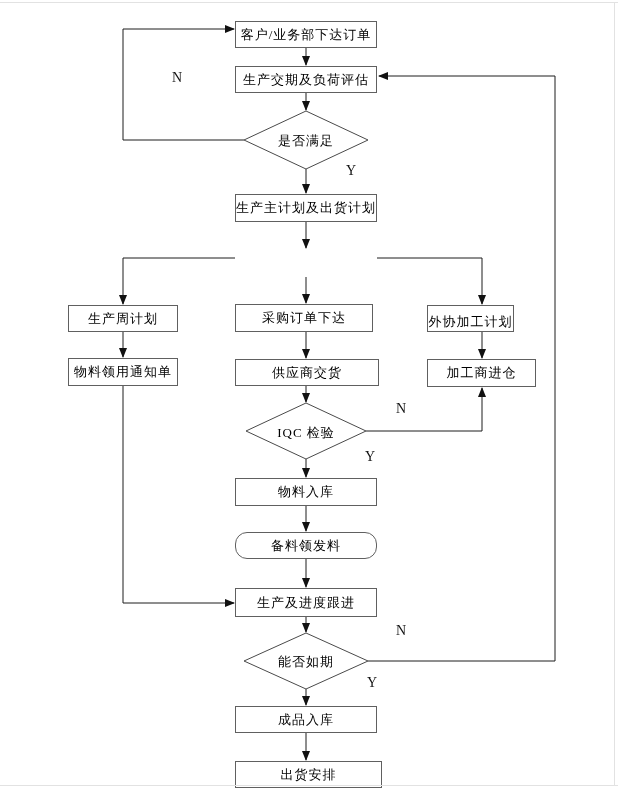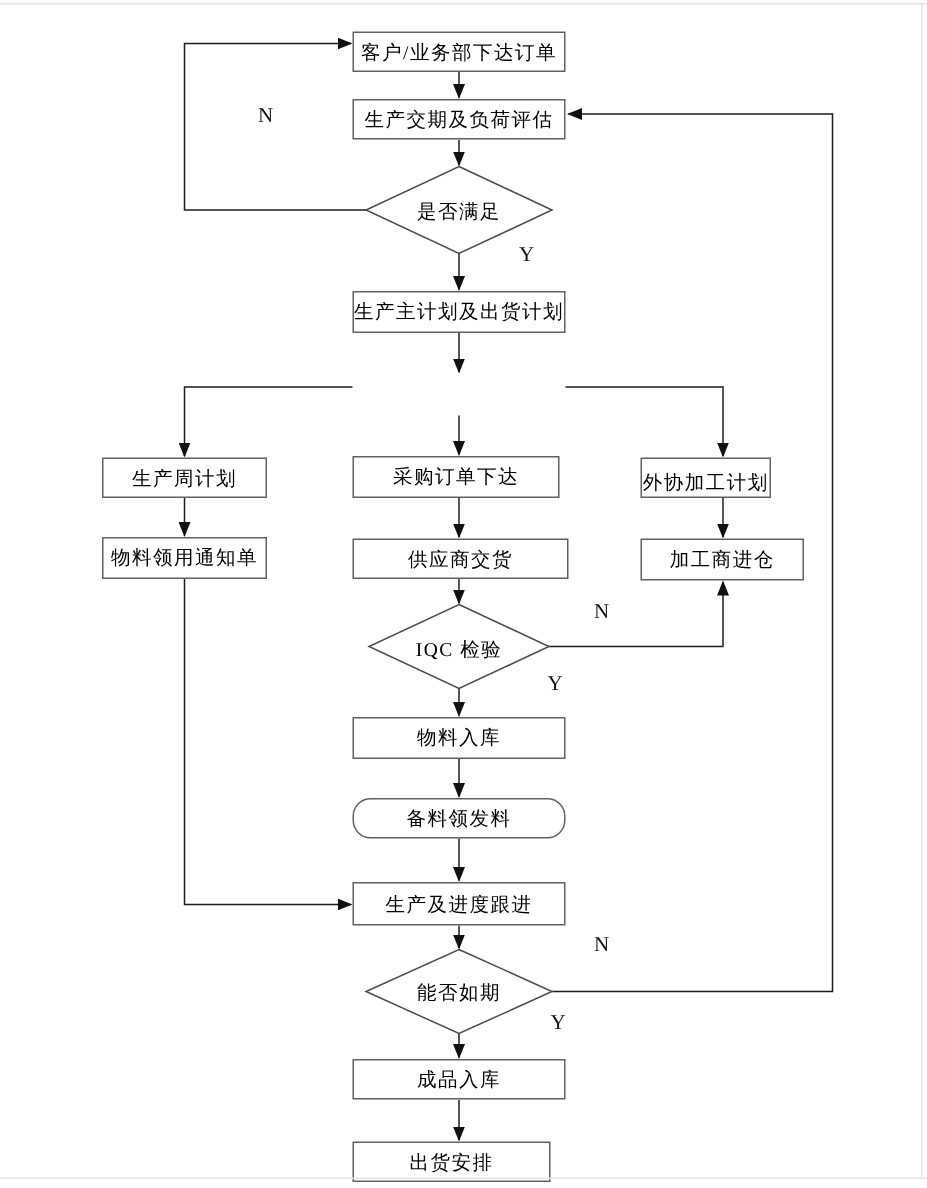--- a/index.html
+++ b/index.html
@@ -93,21 +93,21 @@
     </div>
   <div class="box" style="left:235px; top:532px; width:142px; height:27px;border-radius:12px;">
       <span>备料领发料</span>
     </div>
   <div class="box" style="left:235px; top:588px; width:142px; height:29px;">
       <span>生产及进度跟进</span>
     </div>
   <div class="box" style="left:235px; top:706px; width:142px; height:27px;">
       <span>成品入库</span>
     </div>
-  <div class="box" style="left:235px; top:761px; width:132px; height:27px;">
+  <div class="box" style="left:235px; top:761px; width:147px; height:27px;">
       <span>出货安排</span>
     </div>
 
   <div class="box" style="left:68px; top:305px; width:110px; height:27px;">
       <span>生产周计划</span>
     </div>
   <div class="box" style="left:68px; top:358px; width:110px; height:28px;">
       <span>物料领用通知单</span>
     </div>
 

